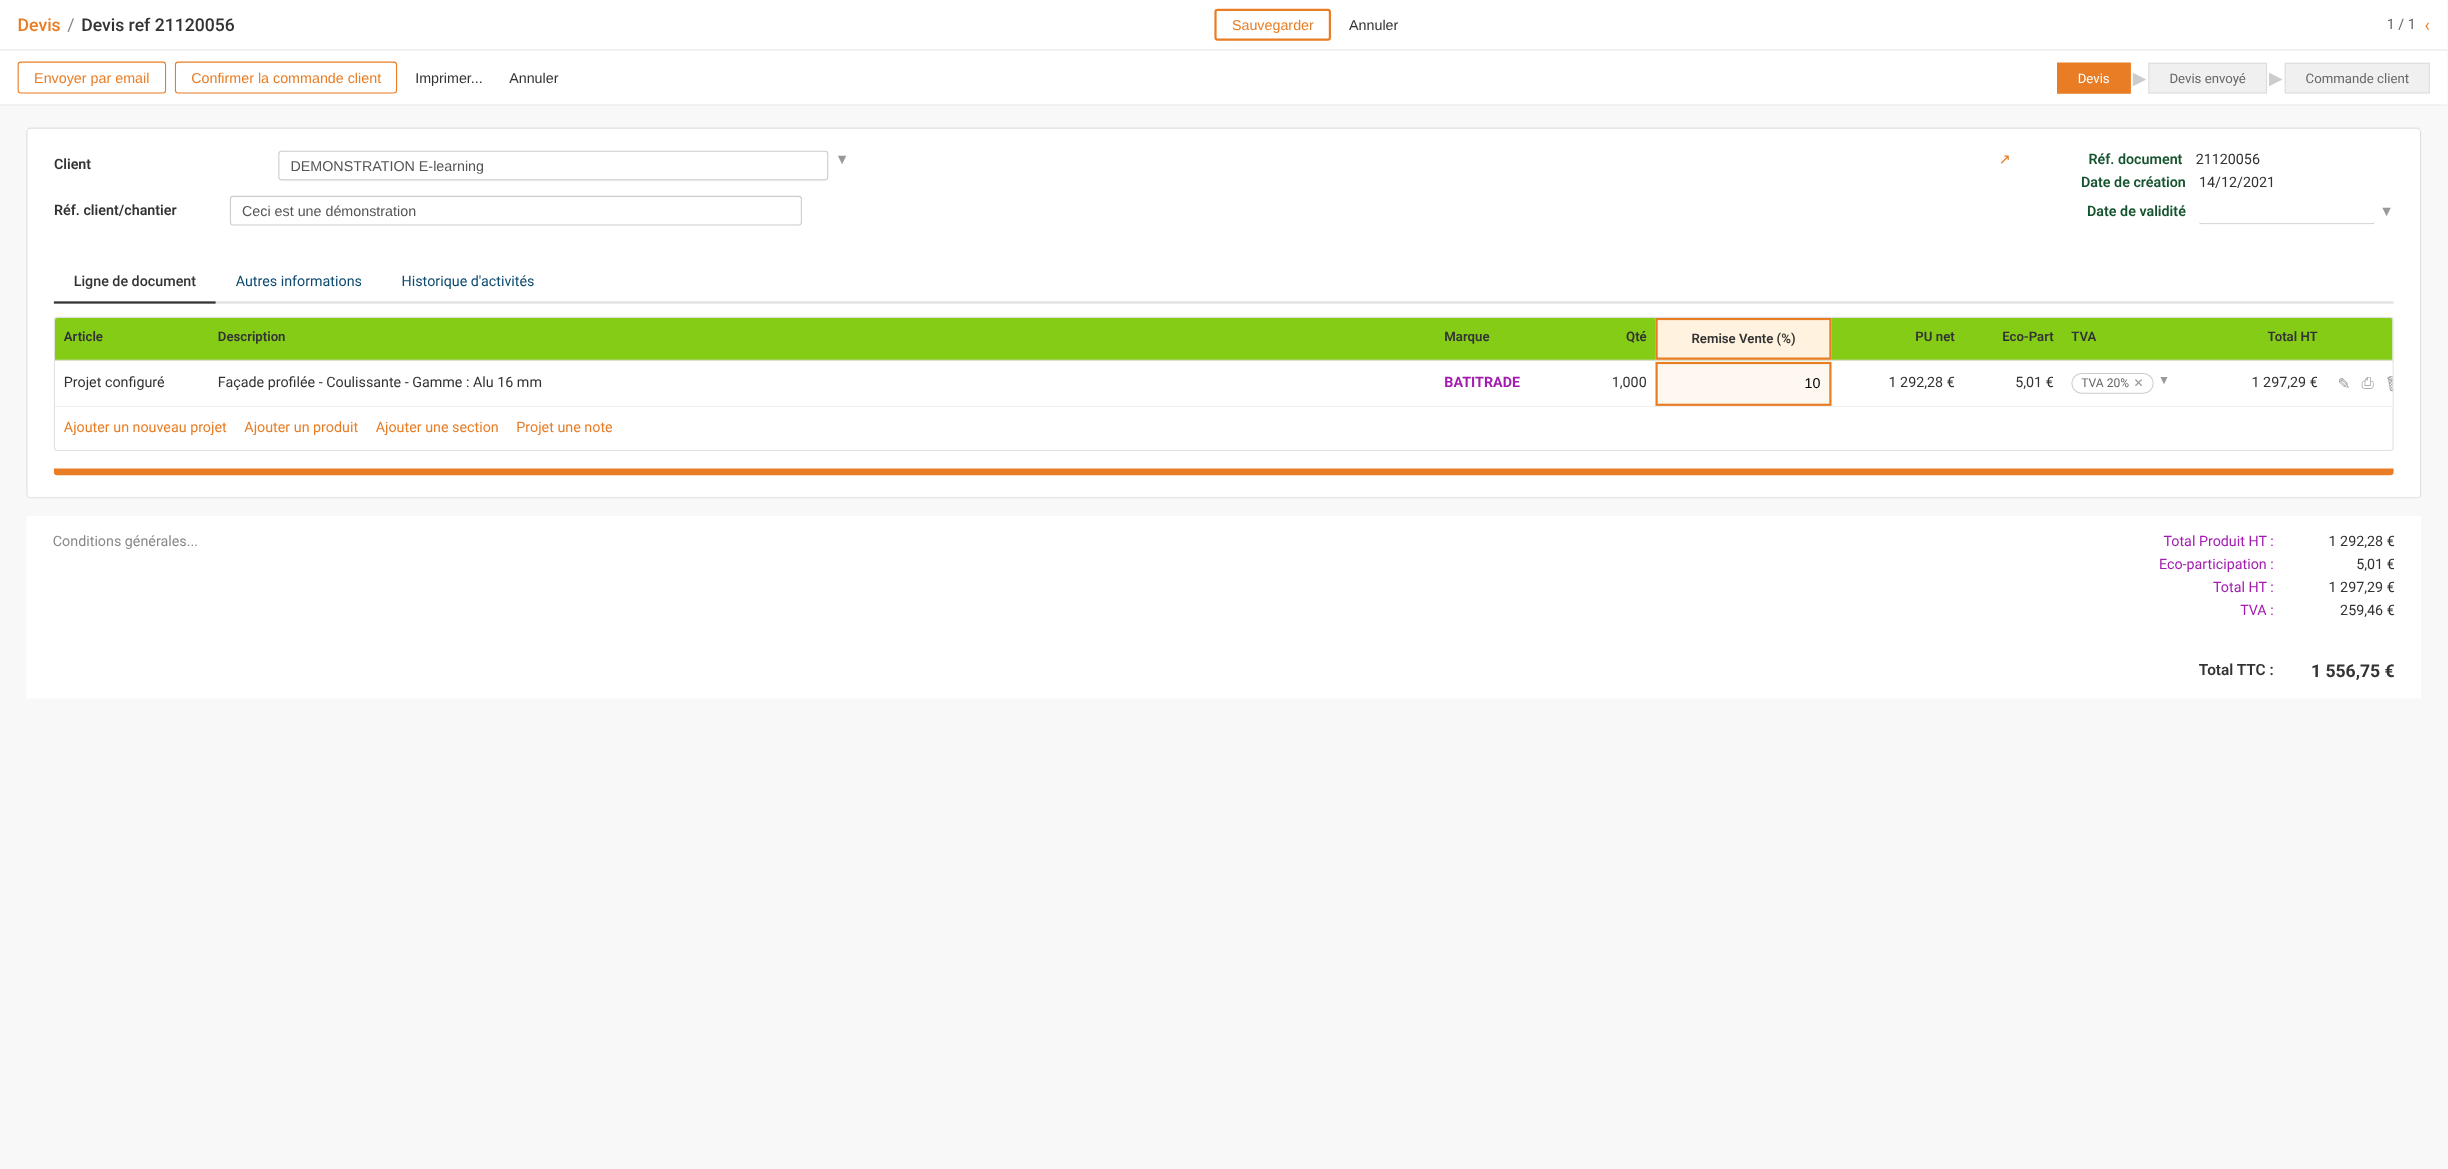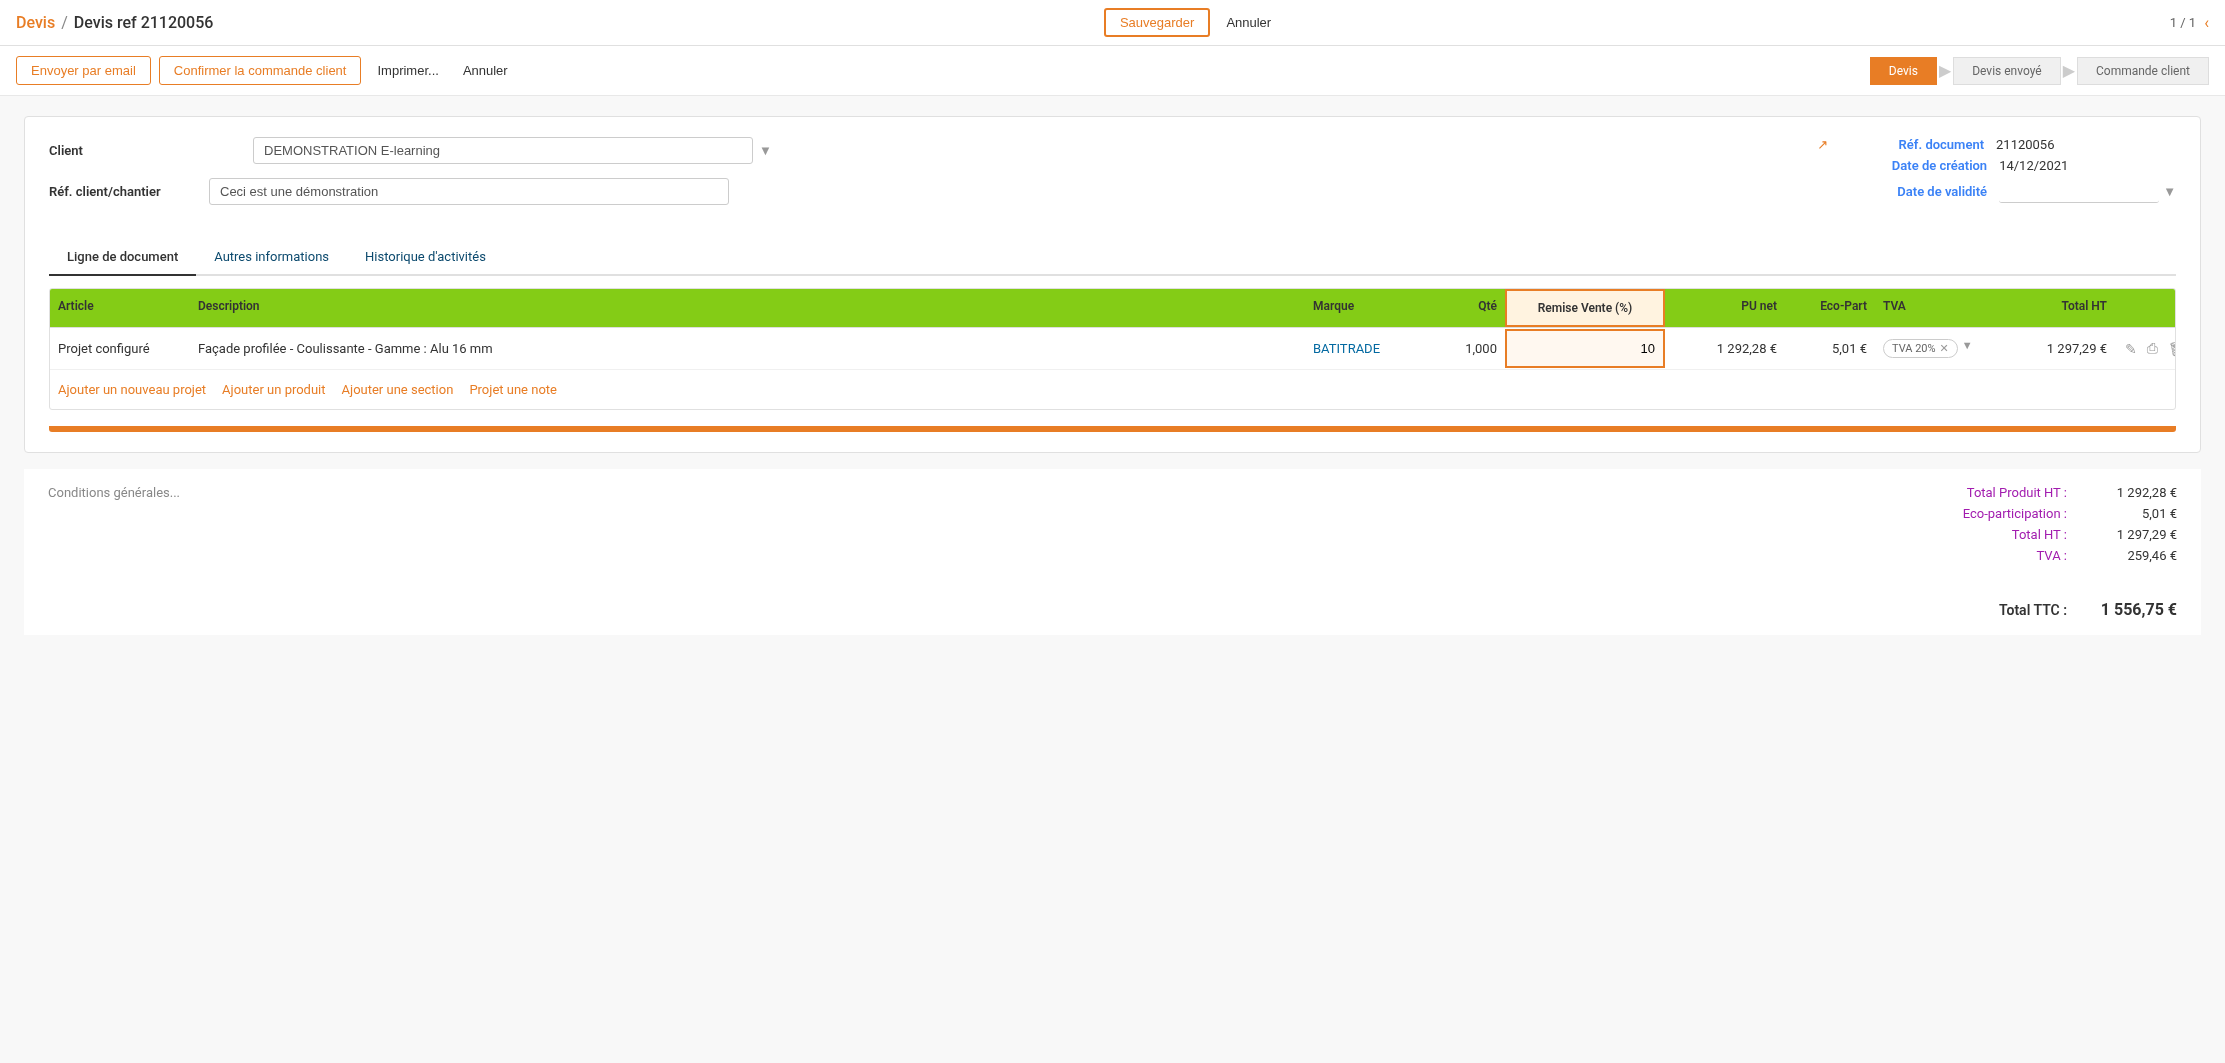--- a/index.html
+++ b/index.html
@@ -25,27 +25,27 @@
     .status-step.active { background: #e87d25; color: #fff; border-color: #e87d25; }
 
     .content { padding: 20px 24px; }
 
     .form-section { background: #fff; border: 1px solid #e0e0e0; border-radius: 4px; padding: 20px 24px; margin-bottom: 16px; }
 
     .form-row { display: flex; align-items: flex-start; margin-bottom: 14px; }
     .form-label { width: 160px; font-weight: 600; font-size: 13px; color: #333; padding-top: 6px; flex-shrink: 0; }
     .form-field { flex: 1; }
     .form-input { width: 100%; border: 1px solid #ccc; border-radius: 3px; padding: 5px 10px; font-size: 13px; color: #555; background: #fff; max-width: 520px; }
-    .form-input-select { display: flex; align-items: center; padding-left: 44px; }
+    .form-input-select { display: flex; align-items: flex-start; padding-left: 44px; }
     .form-input-select input { flex: 1; border: 1px solid #ccc; border-radius: 3px; padding: 5px 10px; font-size: 13px; color: #555; }
     .form-input-select .dropdown-arrow { color: #999; padding: 0 6px; }
 
     .form-right-section { margin-left: 60px; display: flex; flex-direction: column; gap: 6px; }
     .form-right-row { display: flex; align-items: center; gap: 12px; }
-    .form-right-label { font-weight: 600; font-size: 13px; color: #3b82f6; width: 140px; text-align: right; }
+    .form-right-label { font-weight: 600; font-size: 13px; color: #14532d; width: 140px; text-align: right; }
     .form-right-value { font-size: 13px; color: #333; min-width: 100px; }
     .form-right-value.date-input { border: 1px solid #ccc; border-radius: 3px; padding: 4px 8px; width: 130px; }
     .link-icon { color: #e87d25; font-size: 13px; margin-right: 4px; }
 
     .two-col { display: flex; align-items: flex-start; gap: 24px; }
     .two-col-left { flex: 1; }
     .two-col-right { flex: 0 0 400px; }
 
     .tabs { display: flex; border-bottom: 2px solid #e0e0e0; margin-bottom: 4px; }
     .tab { padding: 10px 18px; cursor: pointer; font-size: 13px; color: #e87d25; border-bottom: 2px solid transparent; margin-bottom: -2px; }
@@ -54,21 +54,21 @@
 
     .table-section { border: 1px solid #e0e0e0; border-radius: 3px; overflow: hidden; margin-top: 0; }
     .table-header { display: grid; grid-template-columns: 140px 1fr 120px 80px 160px 120px 90px 120px 120px 60px; background: #84cc16; border-bottom: 1px solid #ddd; padding: 0; }
     .th { padding: 10px 8px; font-weight: 600; font-size: 12px; color: #333; text-align: left; }
     .th.right { text-align: right; }
     .th.highlighted { background: #fff3e0; border: 2px solid #e87d25; }
 
     .table-row-data { display: grid; grid-template-columns: 140px 1fr 120px 80px 160px 120px 90px 120px 120px 60px; background: #fff; border-bottom: 1px solid #f0f0f0; align-items: center; }
     .td { padding: 10px 8px; font-size: 13px; color: #333; }
     .td.right { text-align: right; }
-    .td.orange { color: #0369a1; font-weight: 400; }
+    .td.orange { color: #a21caf; font-weight: 700; }
     .td.highlighted { background: #fff8f0; border: 2px solid #e87d25; text-align: right; }
 
     .tva-badge { border: 1px solid #ccc; border-radius: 10px; padding: 2px 8px; font-size: 11px; color: #666; display: inline-flex; align-items: center; gap: 4px; }
     .tva-badge .close { color: #999; cursor: pointer; }
 
     .row-actions { display: flex; align-items: center; gap: 6px; }
     .row-action-btn { background: none; border: none; color: #999; cursor: pointer; font-size: 14px; padding: 2px; }
 
     .add-links { padding: 12px 8px; display: flex; gap: 16px; }
     .add-link { color: #e87d25; font-size: 13px; cursor: pointer; text-decoration: none; }

